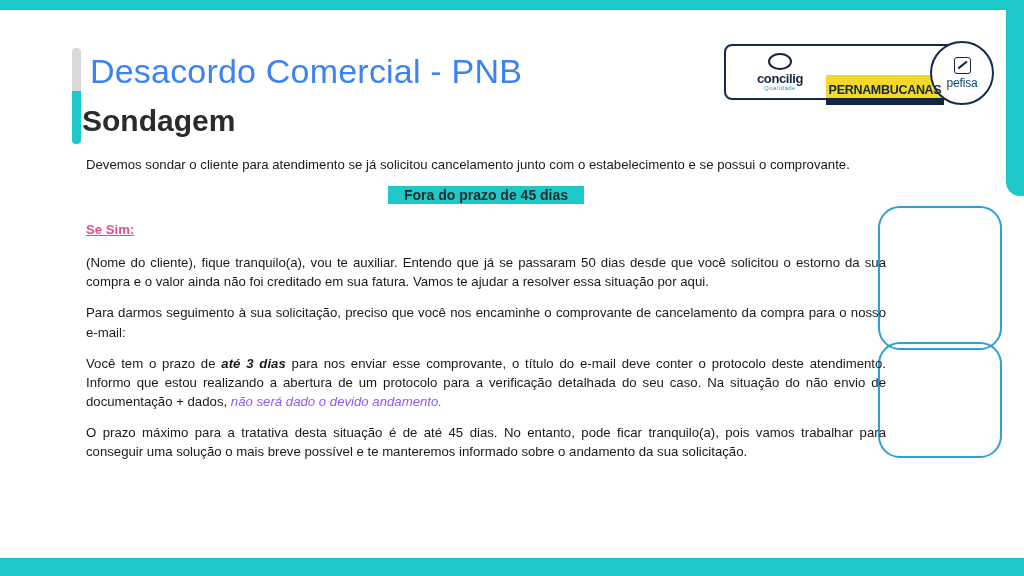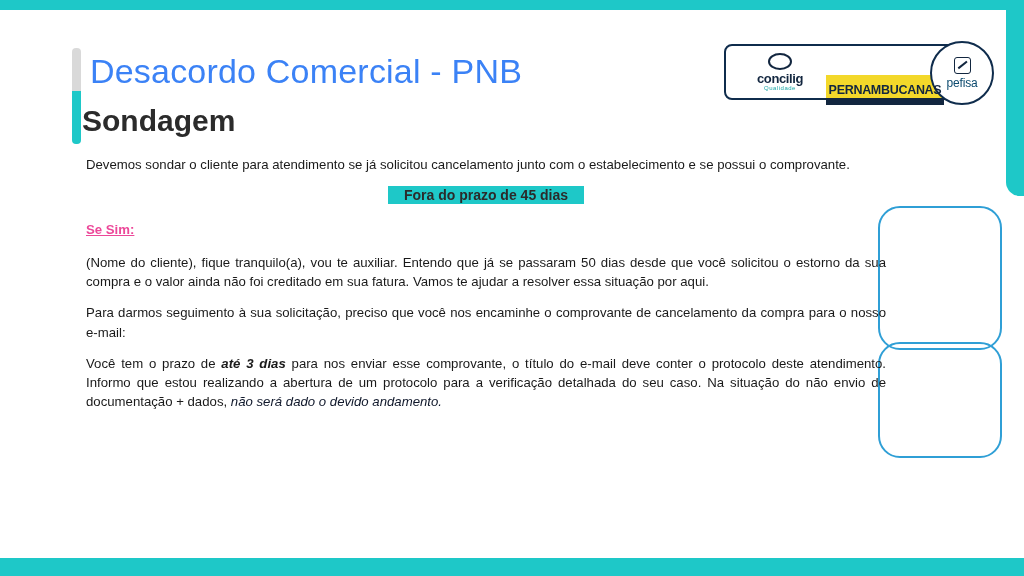--- a/index.html
+++ b/index.html
@@ -210,21 +210,21 @@
     text-decoration: underline;
     font-size: 13.2px;
     margin-bottom: 16px;
     display: block;
   }
   .mail-link {
     color: #2f6fd0;
     text-decoration: underline;
   }
   .red-italic {
-    color: #0f172a;
+    color: #8b5cf6;
     font-style: italic;
   }
 </style>
 </head>
 <body>
 
 <div class="top-bar"></div>
 <div class="top-bar-right"></div>
 <div class="bottom-bar"></div>
 <div class="outline-sq sq-a"></div>
@@ -260,13 +260,14 @@
 
   <span class="se-sim">Se Sim:</span>
 
   <p class="justify"> (Nome do cliente), fique tranquilo(a), vou te auxiliar. Entendo que já se passaram 50 dias desde que você solicitou o estorno da sua compra e o valor ainda não foi creditado em sua fatura. Vamos te ajudar a resolver essa situação por aqui.</p>
 
   <p class="justify">Para darmos seguimento à sua solicitação, preciso que você nos encaminhe o comprovante de cancelamento da compra para o nosso e-mail:</p>
 
 
   <p class="justify"><span>Você tem o prazo de </span><span class="strong-italic">até 3 dias</span><span> para nos enviar esse comprovante, o título do e-mail deve conter o protocolo deste atendimento. Informo que estou realizando a abertura de um protocolo para a verificação detalhada do seu caso. Na situação do não envio de documentação + dados, </span><span class="red-italic">não será dado o devido andamento.</span></p>
 
+  <p class="justify">O prazo máximo para a tratativa desta situação é de até 45 dias. No entanto, pode ficar tranquilo(a), pois vamos trabalhar para conseguir uma solução o mais breve possível e te manteremos informado sobre o andamento da sua solicitação.</p>
 </div>
 
 </body></html>

